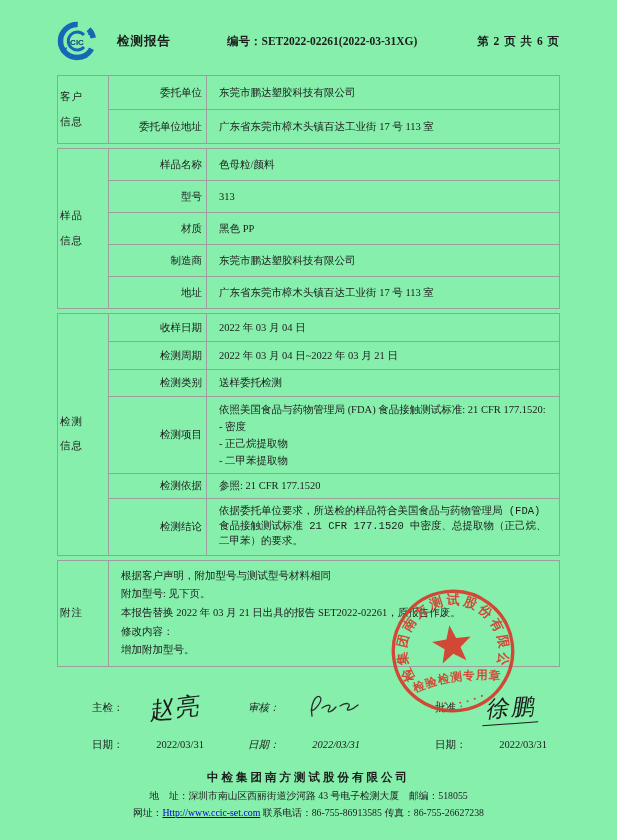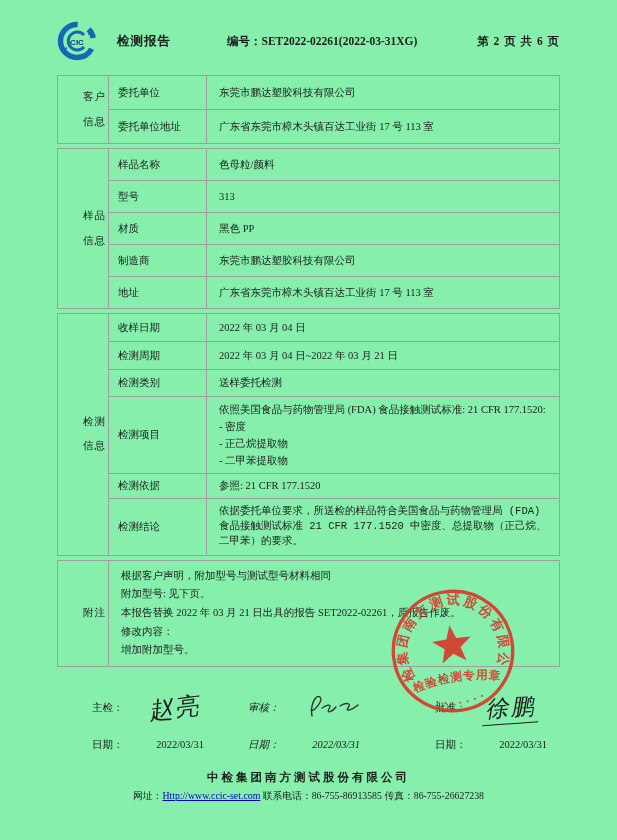--- a/index.html
+++ b/index.html
@@ -18,23 +18,23 @@
          display:flex; align-items:center; }
   .logo { width:40px; height:40px; flex:0 0 auto; }
   .hdr-title { font-weight:bold; font-size:12.5px; margin-left:20px; letter-spacing:1px; }
   .hdr-no { font-weight:bold; font-size:11.5px; margin-left:56px; white-space:nowrap; }
   .hdr-page { font-weight:bold; font-size:11.5px; margin-left:auto; white-space:nowrap; letter-spacing:1px; }
 
   
   .tables { position:absolute; top:75px; left:57px; width:503px; }
   table.tbl { border-collapse:collapse; width:503px; table-layout:fixed; margin-bottom:4px; }
   table.tbl td { border:1px solid #9e9e9e; font-size:10.5px; vertical-align:middle; }
-  td.cat { width:51px; text-align:right; padding:4px 2px; }
+  td.cat { width:51px; text-align:left; padding:4px 2px; }
   td.cat span { display:inline-block; width:2.4em; line-height:2.3; letter-spacing:1px; }
-  td.lbl { width:98px; padding:4px 4px 4px 9px; }
+  td.lbl { width:98px; padding:4px 4px 4px 9px;text-align:right; }
   td.val { padding:4px 6px 4px 12px; }
   .h34 td { height:34px; }
   .h32 td { height:32px; }
   .h28 td { height:28px; }
   .h27 td { height:27px; }
   .h25 td { height:25px; }
   .multiline div { line-height:1.62; }
   td.val.conclusion { line-height:1.45; padding-top:5px; padding-bottom:5px;font-family:Liberation Mono, monospace; }
   td.val.notes-val { padding-top:6px; padding-bottom:6px; }
   td.val.notes-val div { line-height:1.78; }
@@ -233,20 +233,21 @@
         <circle cx="0" cy="56" r="1.1"></circle>
           <circle cx="8" cy="55.5" r="1.1"></circle>
           <circle cx="16" cy="54" r="1.1"></circle>
           <circle cx="24" cy="52" r="1.1"></circle>
       </g>
     </g>
   </svg>
 
   <div class="footer">
     <div class="f-company">中检集团南方测试股份有限公司</div>
+    <div class="f-line">地　址：深圳市南山区西丽街道沙河路 43 号电子检测大厦　邮编：518055</div>
     <div class="f-line">
       <span>网址：</span><a class="f-link" href="#">Http://www.ccic-set.com</a>
       <span>联系电话：86-755-86913585</span>
       <span>传真：86-755-26627238</span>
     </div>
   </div>
 
 </div>
 
 </body></html>

